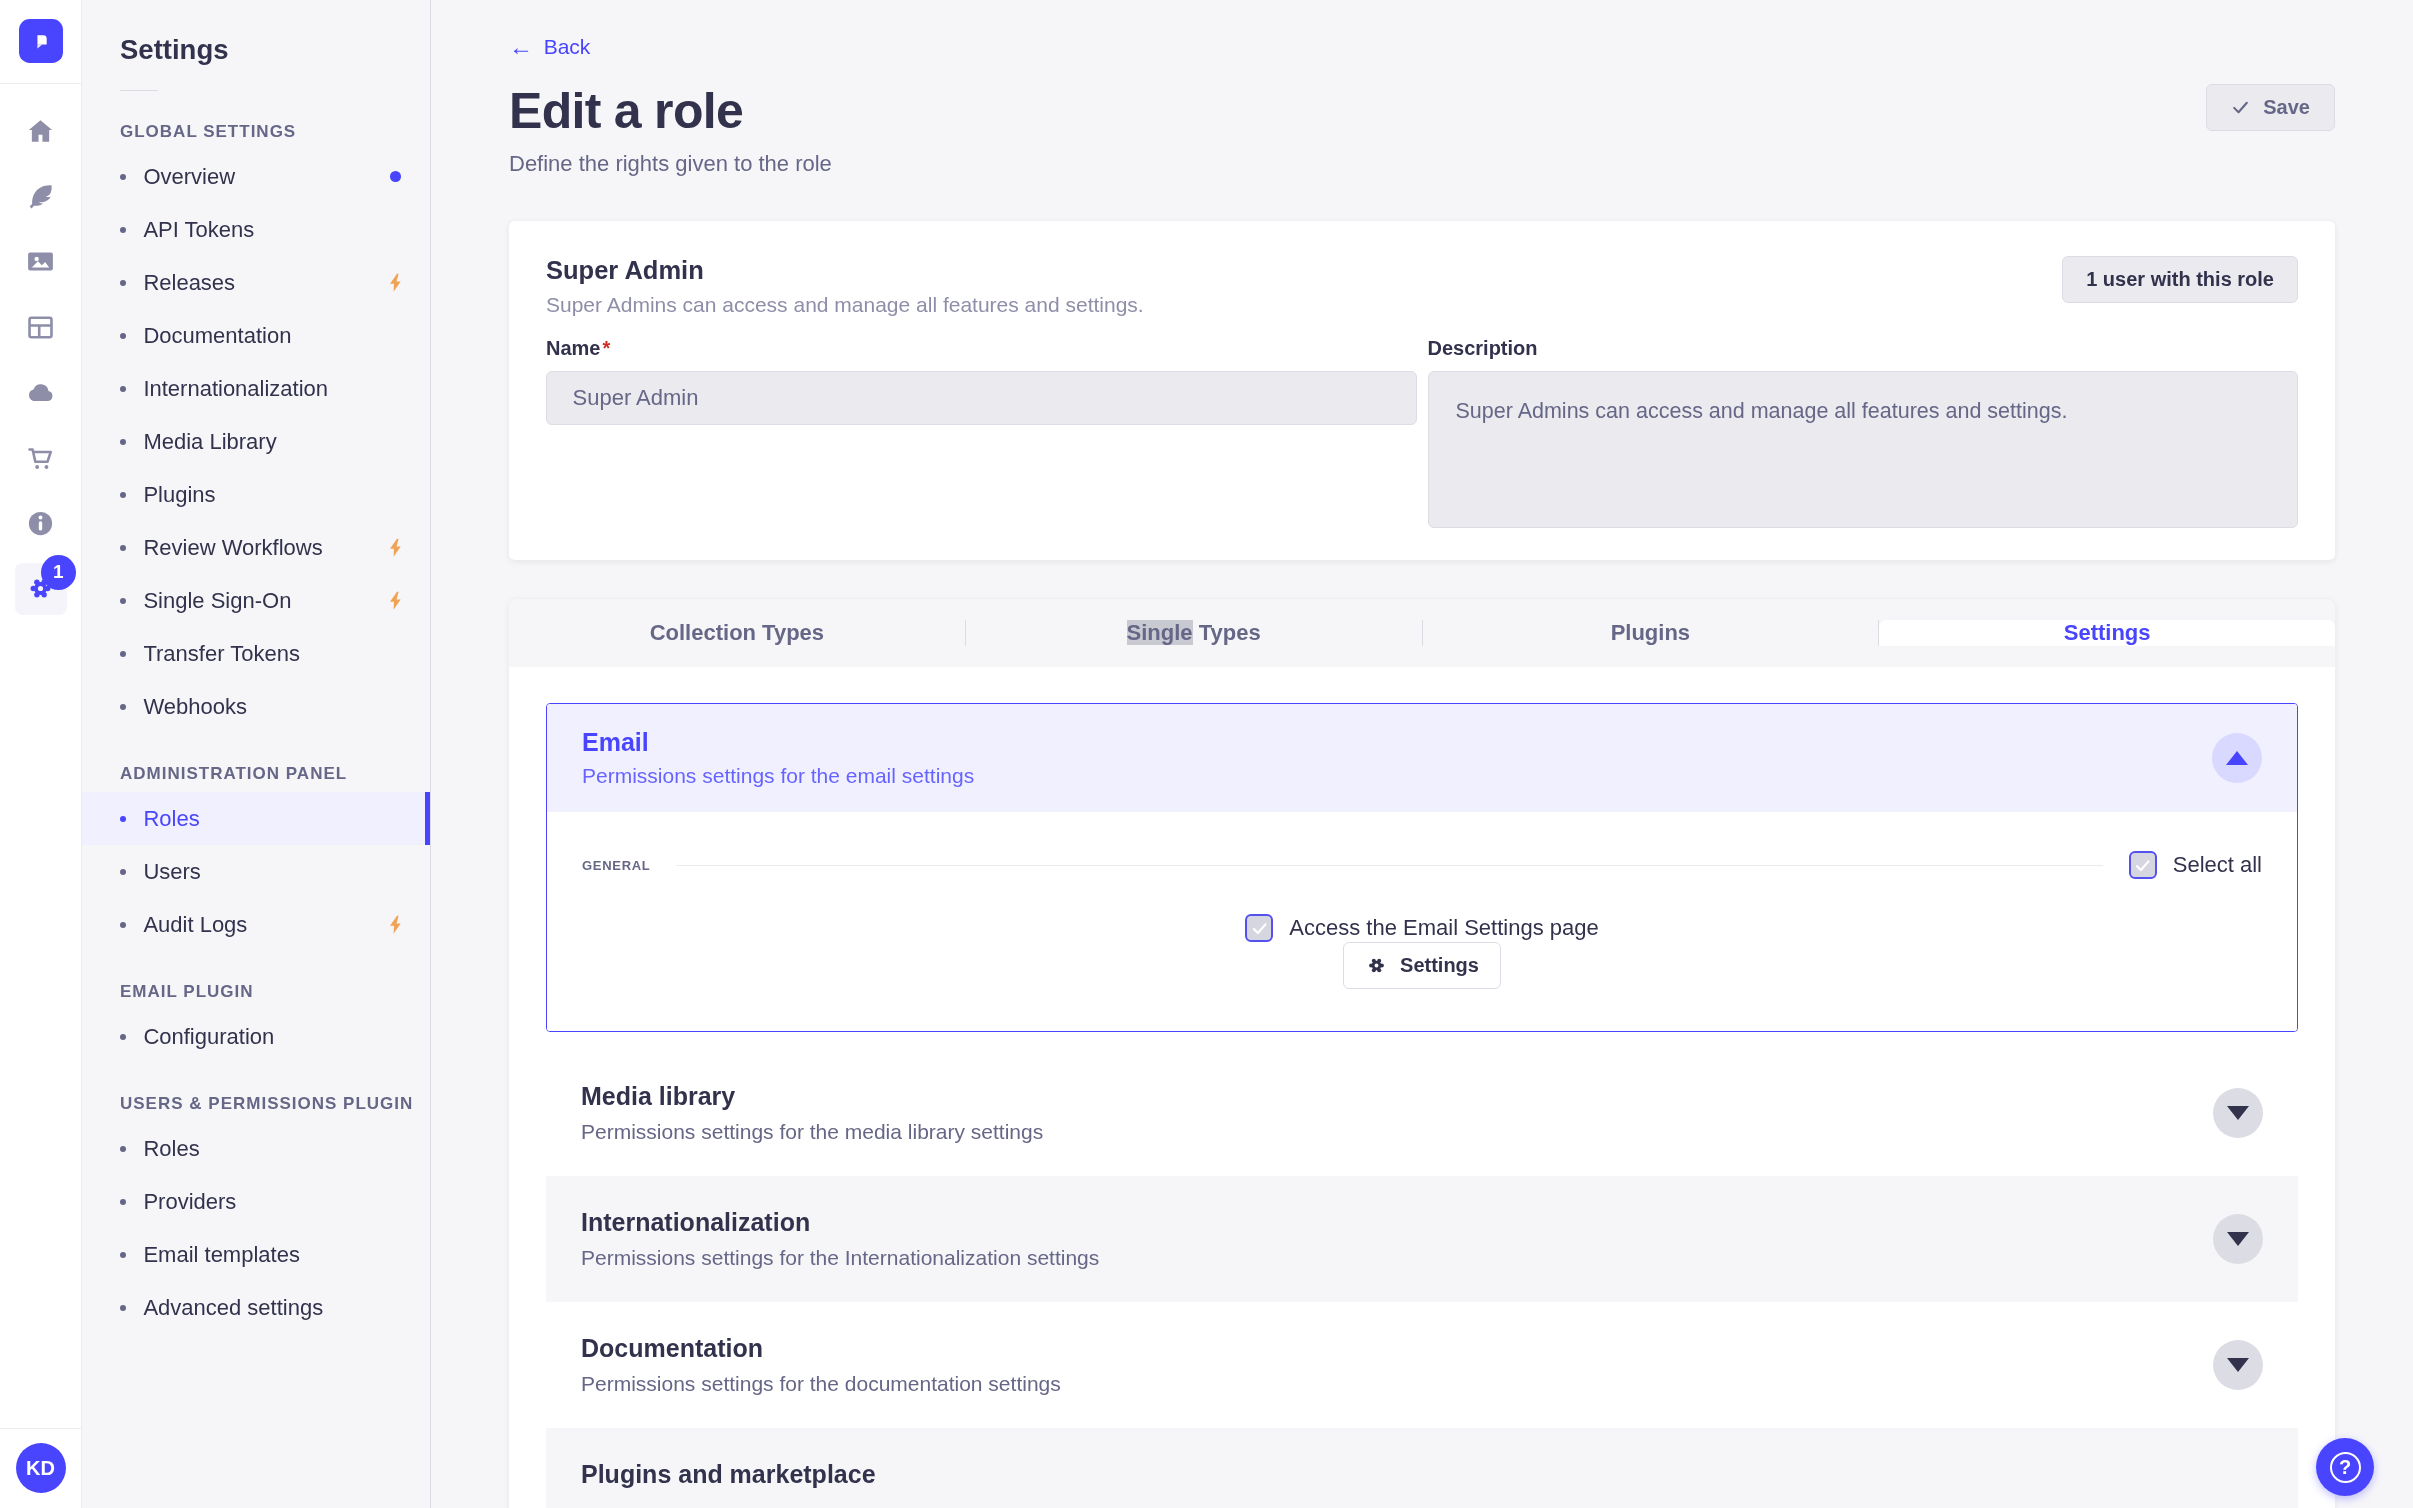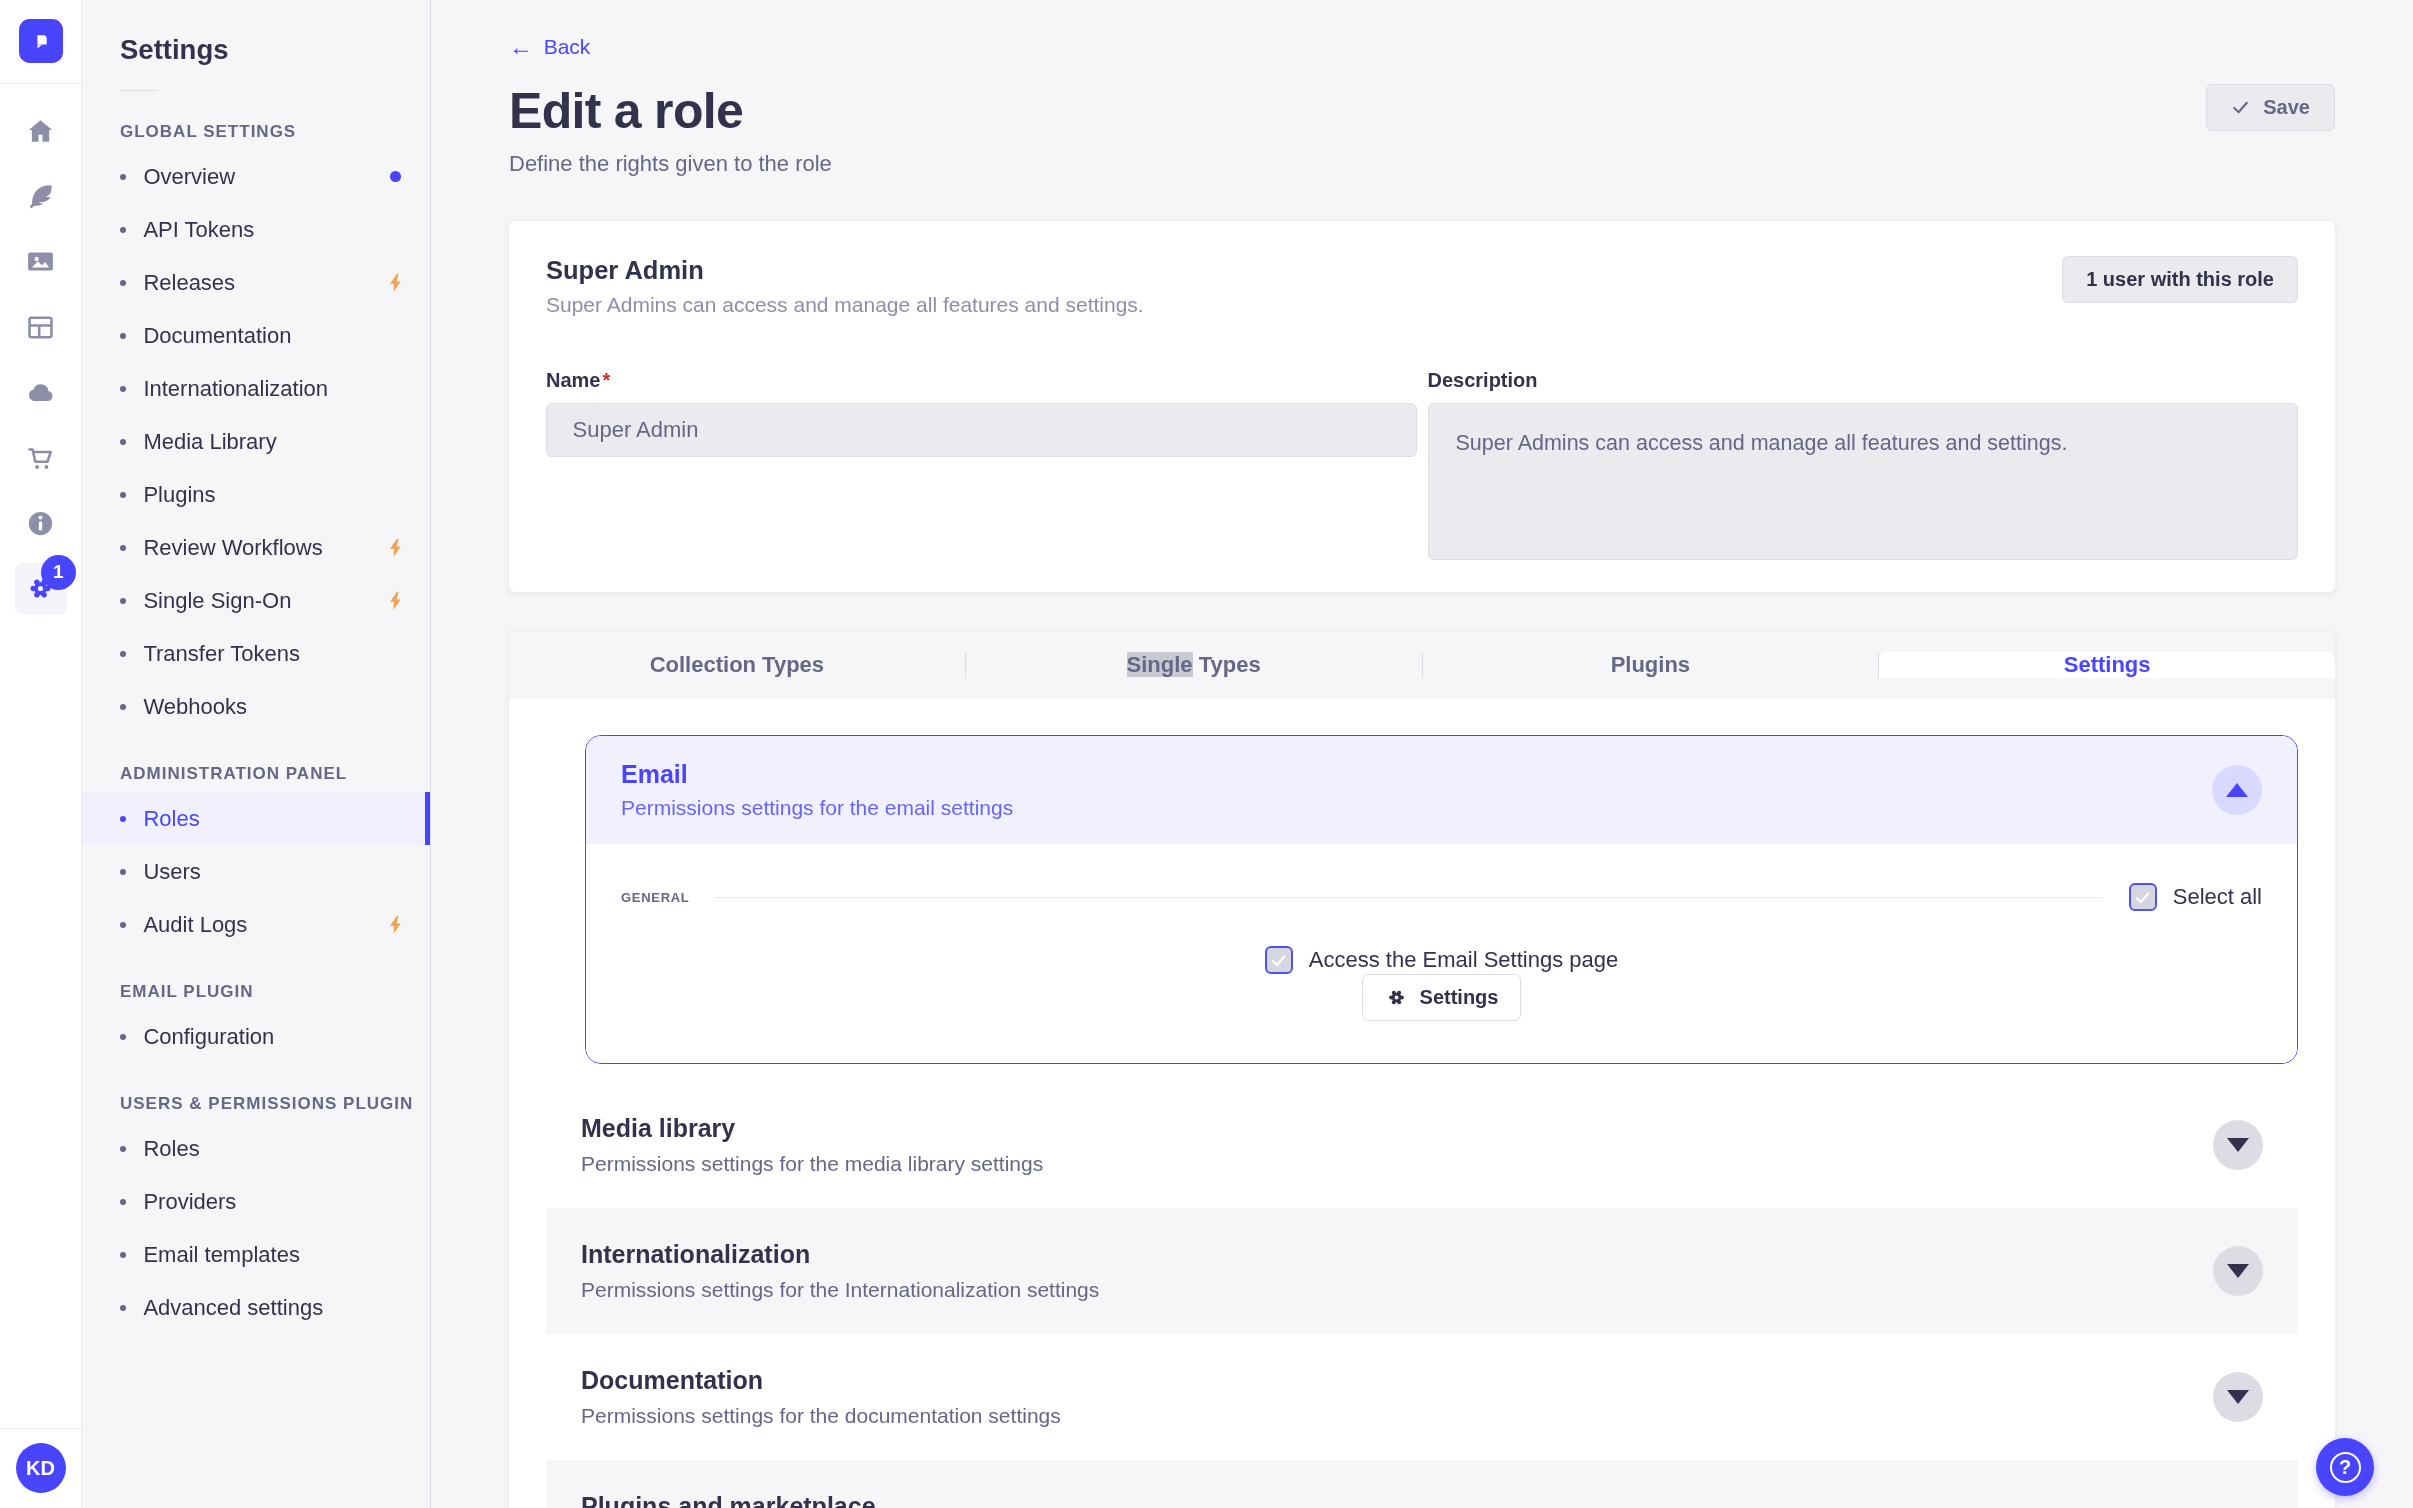--- a/index.html
+++ b/index.html
@@ -58,21 +58,21 @@
 
   
   .card{margin-top:44px;background:#fff;border-radius:6px;
     box-shadow:0 1.3px 6.7px rgba(33,33,52,.08);padding:35px 37px 32px;}
   .card-head{display:flex;justify-content:space-between;align-items:flex-start;}
   .card-title{font-size:25.5px;font-weight:700;color:#32324d;}
   .card-sub{margin-top:8.7px;font-size:21px;color:#8e8ea9;}
   .users-btn{height:47px;padding:0 23px;background:#eaeaef;border:0.7px solid #dcdce4;
     border-radius:6px;font-size:20px;font-weight:600;color:#32324d;display:flex;
     align-items:center;cursor:pointer;flex-shrink:0;}
-  .fields{display:flex;gap:11px;margin-top:52px;}
+  .fields{display:flex;gap:11px;margin-top:20px;}
   .field{flex:1;}
   .field-label{font-size:20px;font-weight:600;color:#32324d;}
   .req{color:#d02b20;margin-left:2px;font-weight:700;}
   .input{margin-top:10.7px;height:54px;background:#eaeaef;border:0.7px solid #dcdce4;
     border-radius:6px;display:flex;align-items:center;padding:0 25.5px;font-size:22px;color:#666687;}
   .textarea{margin-top:10.7px;height:157px;background:#eaeaef;border:0.7px solid #dcdce4;
     border-radius:6px;padding:24px 27px;font-size:21.5px;color:#666687;line-height:1.4;}
 
   
   .tabs-block{margin-top:39px;border-radius:8px 8px 0 0;box-shadow:0 1.3px 6.7px rgba(33,33,52,.08);}
@@ -80,21 +80,21 @@
   .tab{flex:1;display:flex;align-items:center;justify-content:center;font-size:22px;
     font-weight:600;color:#666687;border-right:0.7px solid #dcdce4;cursor:pointer;background:#f6f6f9;}
   .tab:first-child{border-radius:8px 0 0 0;}
   .tab:last-child{border-right:none;}
   .tab.active{background:#fff;color:#4945ff;border-radius:8px 8px 0 0;border-right:none;}
   .hl{background:#c9c9d2;}
 
   .panel{background:#fff;padding:36px 37px 0;min-height:798px;}
 
   
-  .accordion{border:1.3px solid #4945ff;border-radius:16px;overflow:hidden;margin-left:39px;}
+  .accordion{border:1.3px solid #4945ff;border-radius:4px;overflow:hidden;}
   .acc-head{background:#f0f0ff;padding:24px 35px;display:flex;justify-content:space-between;
     align-items:center;cursor:pointer;}
   .acc-title{font-size:25px;font-weight:600;color:#4945ff;}
   .acc-sub{margin-top:7.4px;font-size:21px;color:#4945ff;opacity:.82;}
   .toggle{width:50px;height:50px;border-radius:50%;display:flex;align-items:center;
     justify-content:center;cursor:pointer;flex-shrink:0;}
   .toggle.up{background:#d9d8ff;}
   .tri-up{width:0;height:0;border-left:11.4px solid transparent;border-right:11.4px solid transparent;
     border-bottom:14px solid #4945ff;}
   .toggle.down{background:#dcdce4;}

